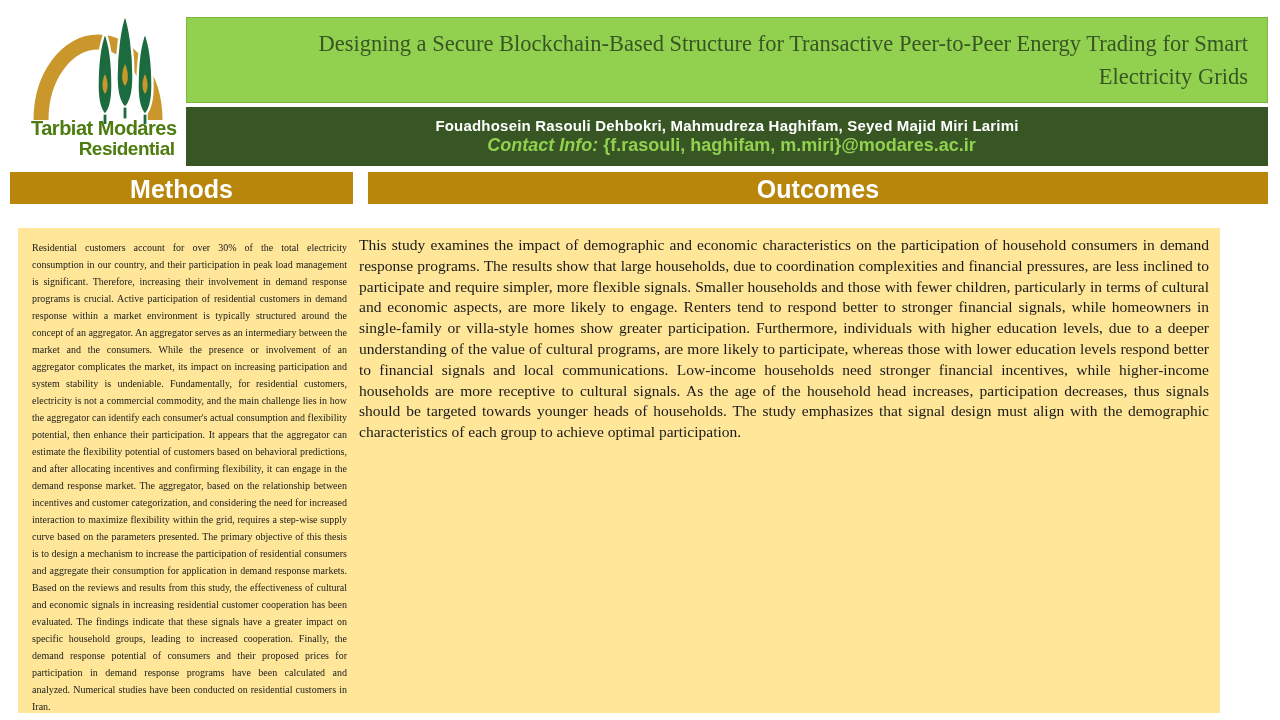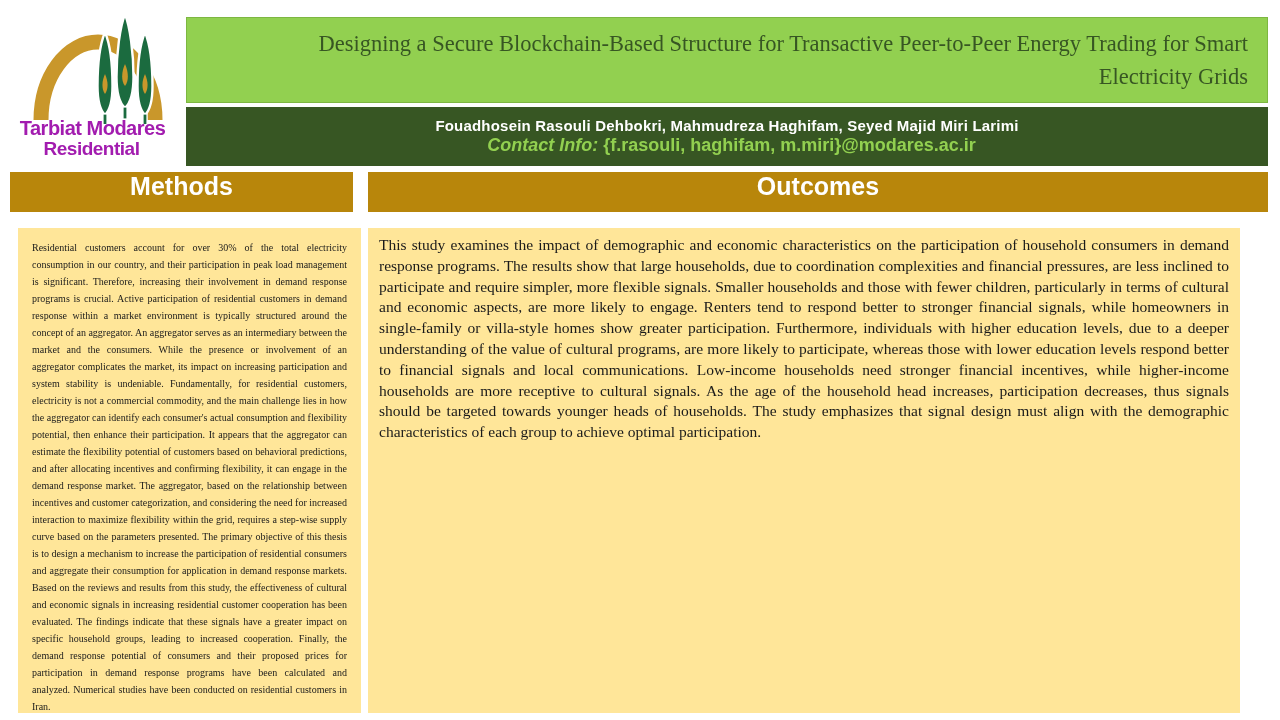--- a/index.html
+++ b/index.html
@@ -19,21 +19,22 @@
     position: absolute;
     left: 0; top: 0;
     width: 185px; height: 168px;
     background: #ffffff;
     text-align: center;
   }
   .logo-box svg { display: block; margin: 2px auto 0 auto; }
   .logo-text {
     width: 168px;
     margin: -6px auto 8px auto;
-    color: #a21caf;
+    text-align: right;
+    color: #4d7c0f;
     font-weight: bold;
     font-family: "Liberation Sans", sans-serif;
   }
   .logo-text .l1 { font-size: 20px; line-height: 21px; letter-spacing: -0.5px; }
   .logo-text .l2 { font-size: 19px; line-height: 20px; padding-right: 2px; letter-spacing: -0.5px; }
 
   
   .title-banner {
     position: absolute;
     left: 186px; top: 17px;
@@ -73,23 +74,23 @@
     color: #92D050;
     font-size: 18px;
     font-weight: bold;
     margin-left: 9px;
   }
   .contact .contact-label { font-style: italic; }
 
   
   .section-header {
     position: absolute;
-    top: 172px; height: 40px;
+    top: 172px; height: 32px;
     background: #B8860B;
-    display: flex; align-items: flex-start; justify-content: center;
+    display: flex; align-items: flex-end; justify-content: center;
   }
   .section-header h2 {
     color: #ffffff;
     font-size: 25px;
     font-weight: bold;
     font-family: "Liberation Sans", sans-serif;
   }
   .methods-header { left: 10px; width: 343px; }
   .outcomes-header { left: 368px; width: 900px; }
 
@@ -105,21 +106,21 @@
     padding: 11px 14px;
   }
   .methods-panel p {
     font-family: "Liberation Serif", serif;
     font-size: 10px;
     line-height: 17px;
     color: #1a1a1a;
     text-align: justify;
   }
   .outcomes-panel {
-    left: 368px; width: 872px;
+    left: 348px; width: 872px;
     padding: 7px 11px;
   }
   .outcomes-panel p {
     font-family: "Liberation Serif", serif;
     font-size: 15.5px;
     line-height: 20.8px;
     color: #1a1a1a;
     text-align: justify;
   }
 </style>

